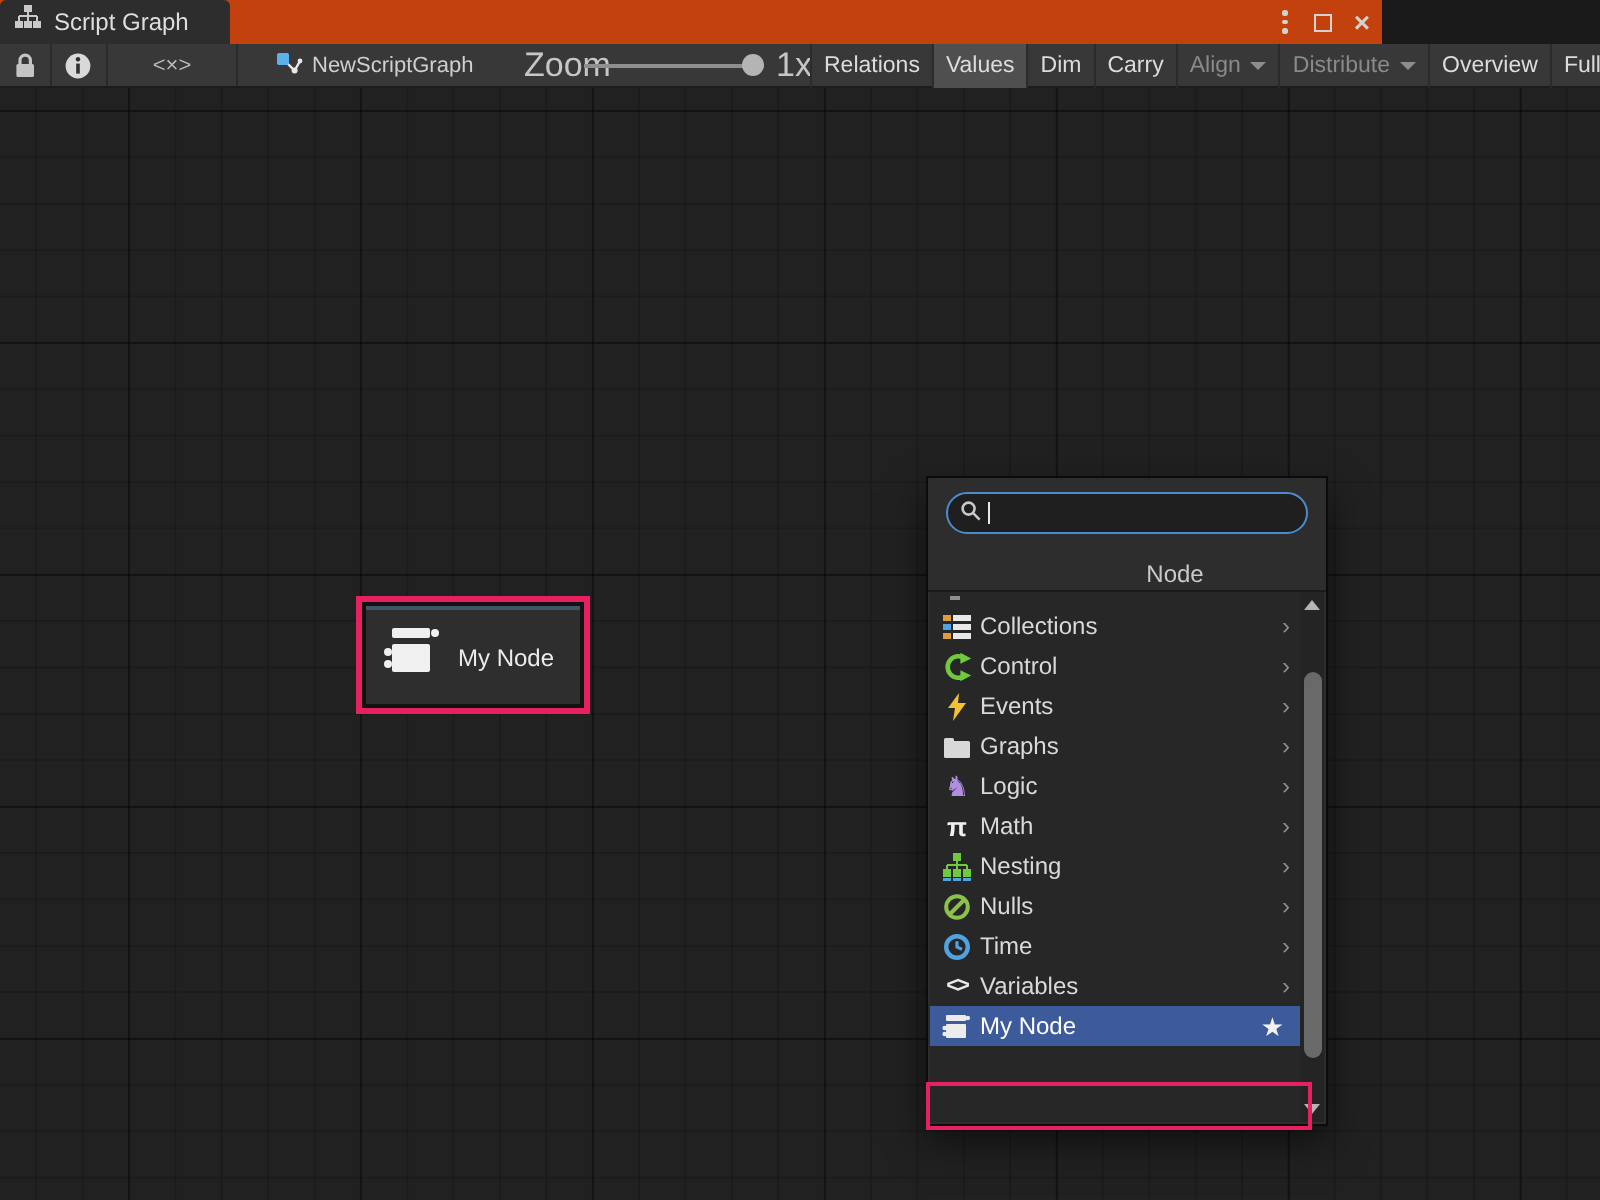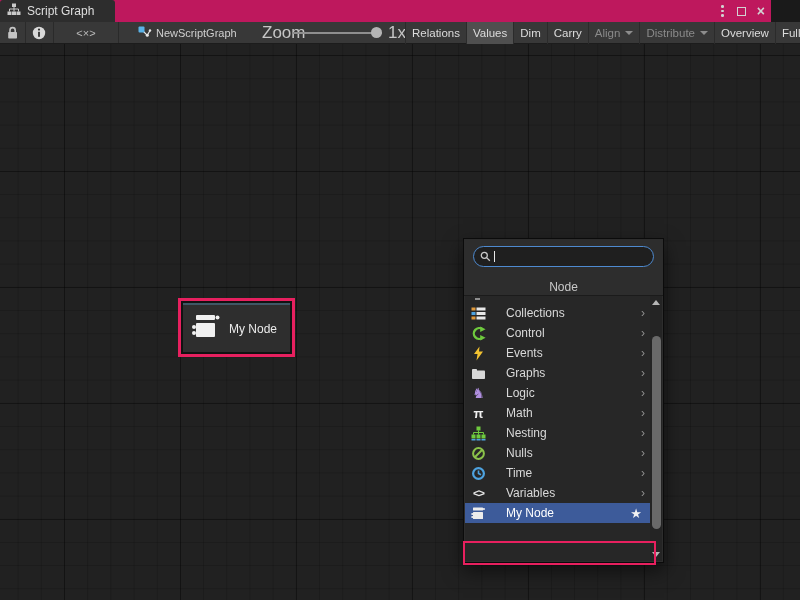--- a/index.html
+++ b/index.html
@@ -3,21 +3,21 @@
 <meta charset="utf-8">
 <style>
   html,body{margin:0;padding:0;}
   body{
     width:800px;height:600px;position:relative;overflow:hidden;
     background:#1a1a1a;
     font-family:"Liberation Sans", sans-serif;
     -webkit-user-select:none;user-select:none;
   }
   
-  #titlebar{position:absolute;left:0;top:0;width:771px;height:22px;background:#be185d;}
+  #titlebar{position:absolute;left:0;top:0;width:691px;height:22px;background:#c2410c;}
   #tab{position:absolute;left:0;top:0;height:22px;width:115px;background:#2d2d2d;
        border-radius:3px 3px 0 0;display:flex;align-items:center;gap:6px;
        padding-left:7px;box-sizing:border-box;}
   #tab-label{color:#dedede;font-size:12px;}
   #win-controls{position:absolute;right:6px;top:0;height:22px;display:flex;align-items:center;gap:11px;}
   .kebab{display:flex;flex-direction:column;gap:2px;padding:2px;}
   .kebab i{width:2.5px;height:2.5px;background:#d2d2d2;border-radius:50%;display:block;}
   .maxbox{width:9px;height:9px;border:1.5px solid #d2d2d2;box-sizing:border-box;display:block;}
   .closex{color:#d2d2d2;font-size:14px;line-height:22px;font-weight:bold;}
   
@@ -52,26 +52,26 @@
   #node{width:100%;height:100%;box-sizing:border-box;background:#2e2e2e;
         border-top:2px solid #3e5766;display:flex;align-items:center;gap:9px;padding-left:9px;}
   #node-label{color:#ebebeb;font-size:12px;}
   
   #popup{position:absolute;left:463px;top:238px;width:201px;height:325px;background:#2d2d2d;
          border:1px solid #0b0b0b;box-sizing:border-box;box-shadow:0 8px 18px rgba(0,0,0,0.55);}
   #popup-search{position:absolute;left:9px;top:7px;width:181px;height:21px;border:1px solid #4e8ad0;
          border-radius:11px;background:#1f1f1f;box-sizing:border-box;display:flex;align-items:center;
          gap:3px;padding-left:6px;}
   #search-caret{width:1px;height:11px;background:#e8e8e8;display:block;}
-  #popup-header{position:absolute;left:0;top:41px;width:100%;text-align:center;color:#c9c9c9;font-size:12px;}
+  #popup-header{position:absolute;left:0;top:41px;width:100%;text-align:center;color:#c9c9c9;font-size:12px;padding-left:24px;}
   #popup-sep{position:absolute;left:0;top:56px;width:100%;height:1px;background:#1b1b1b;}
   #popup-list{position:absolute;left:1px;top:57px;width:187px;bottom:1px;background:#272727;}
   #scroll-remnant{position:absolute;left:10px;top:2px;width:5px;height:2px;background:#8f8f8f;}
   #popup-rows{position:absolute;left:0;top:7px;width:100%;}
-  .row{height:20px;display:flex;align-items:center;gap:19px;padding-left:5px;box-sizing:border-box;}
+  .row{height:20px;display:flex;align-items:center;gap:3px;padding-left:5px;box-sizing:border-box;}
   .row.selected{background:#3d5b9a;}
   .row-icon{width:17px;height:15px;flex:none;display:flex;align-items:center;justify-content:center;}
   .row-label{font-size:12px;color:#d9d9d9;}
   .row.selected .row-label{color:#ffffff;}
   .chevron{margin-left:auto;margin-right:7px;color:#8f8f8f;font-size:12px;line-height:1;}
   .star{margin-left:auto;margin-right:10px;color:#f2f2f2;font-size:13px;line-height:1;}
   .txt-icon{color:#e8e8e8;font-weight:bold;font-size:11px;letter-spacing:-1px;}
   #sel-border{position:absolute;left:-1px;top:302px;width:193px;height:24px;border:2px solid #e7205f;
               box-sizing:border-box;pointer-events:none;z-index:5;}
   #popup-scroll{position:absolute;top:57px;right:1px;width:12px;bottom:1px;background:#242424;}

